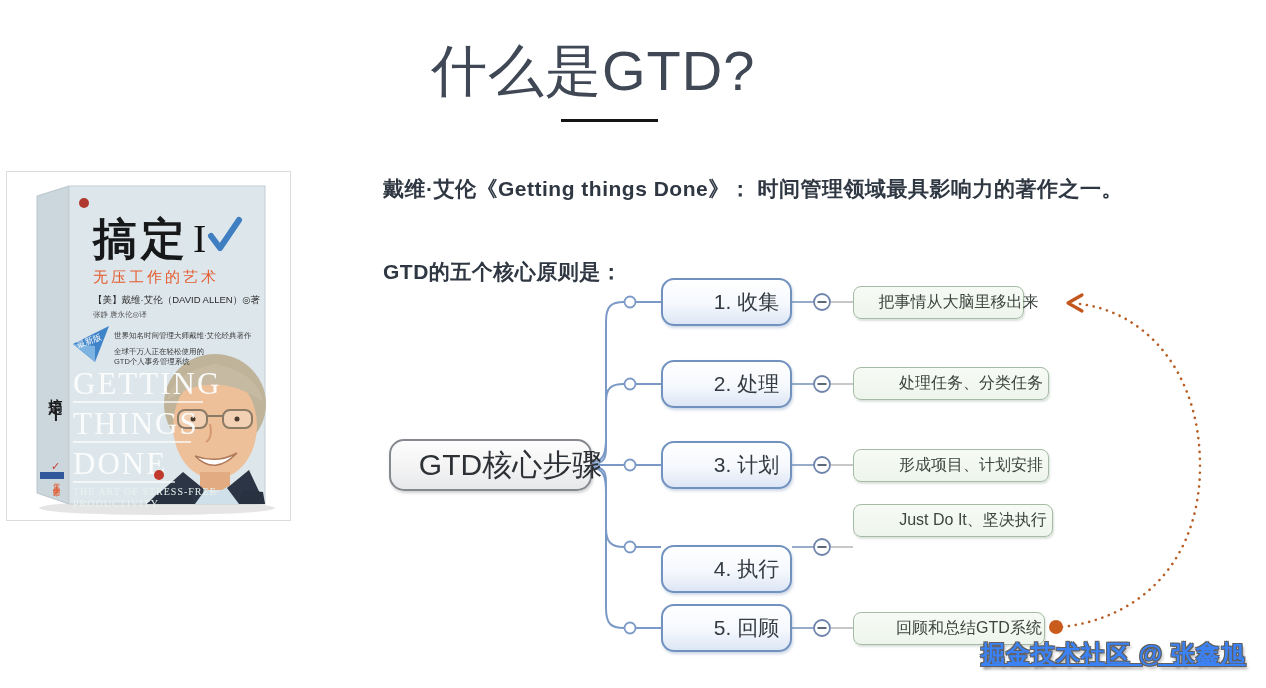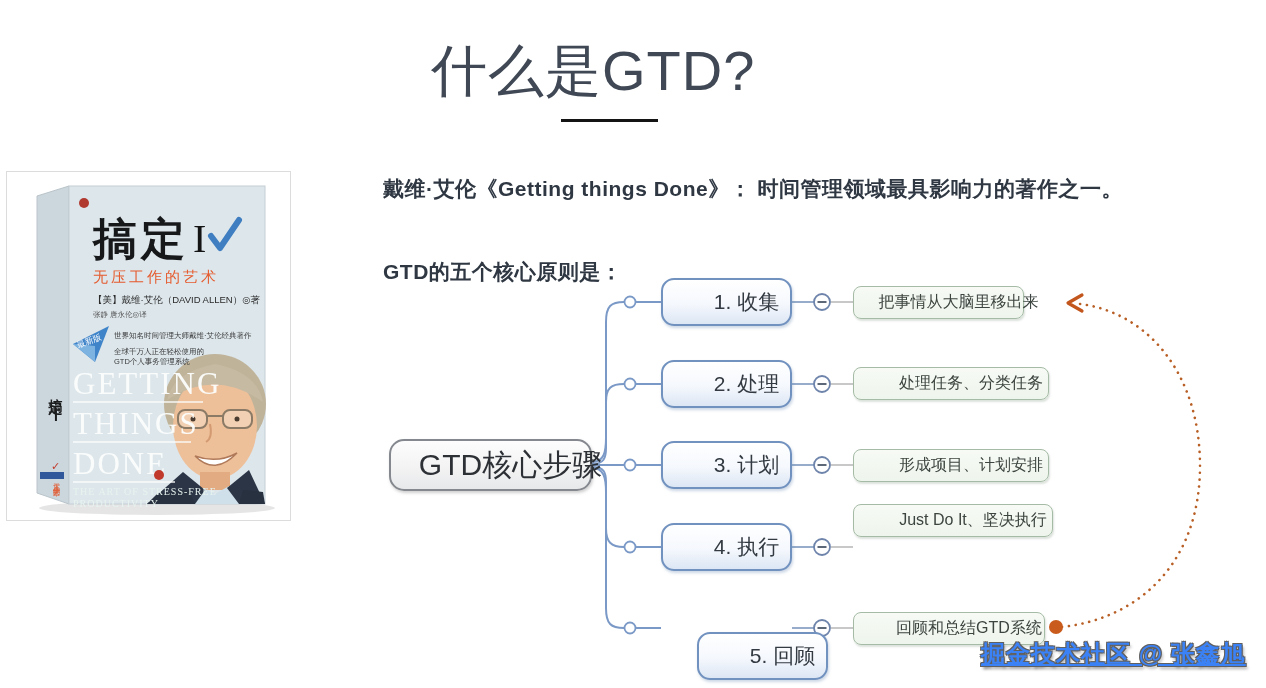--- a/index.html
+++ b/index.html
@@ -42,21 +42,21 @@
   .mm-step{
     left:661px;width:131px;height:48px;border:2px solid #7191bf;border-radius:13px;
     background:linear-gradient(180deg,#ffffff 0%,#f5f8fd 55%,#dce6f4 100%);
     font-size:21px;color:#333a42;box-shadow:1px 2px 3px rgba(110,140,180,.35);
   }
   .mm-leaf{
     left:853px;height:33px;border:1.5px solid #a5bba5;border-radius:8px;
     background:linear-gradient(180deg,#f7faf5 0%,#eef5ec 100%);
     font-size:16px;color:#3d4540;box-shadow:1px 2px 2px rgba(140,160,140,.3);
   }
-  .step1{top:278px;} .step2{top:360px;} .step3{top:441px;} .step4{top:523px;} .step5{top:632px;margin-left:36px;}
+  .step1{top:278px;} .step2{top:360px;} .step3{top:441px;} .step4{top:545px;} .step5{top:604px;}
   .leaf1{top:286px;width:171px;} .leaf2{top:367px;width:196px;} .leaf3{top:449px;width:196px;}
   .leaf4{top:504px;width:200px;} .leaf5{top:612px;width:192px;}
   
   .watermark{
     left:981px;top:638px;font-size:24px;font-weight:600;color:#3b82f6;letter-spacing:1px;
     text-shadow:-1px -1px 0 #606060,1px -1px 0 #606060,-1px 1px 0 #606060,1px 1px 0 #606060,2px 3px 3px rgba(0,0,0,.35);
     white-space:nowrap;z-index:5;text-decoration:underline;
   }
   svg text{font-family:"Liberation Sans","DejaVu Sans",sans-serif;}
   svg .serif{font-family:"Liberation Serif","DejaVu Serif",serif;}

